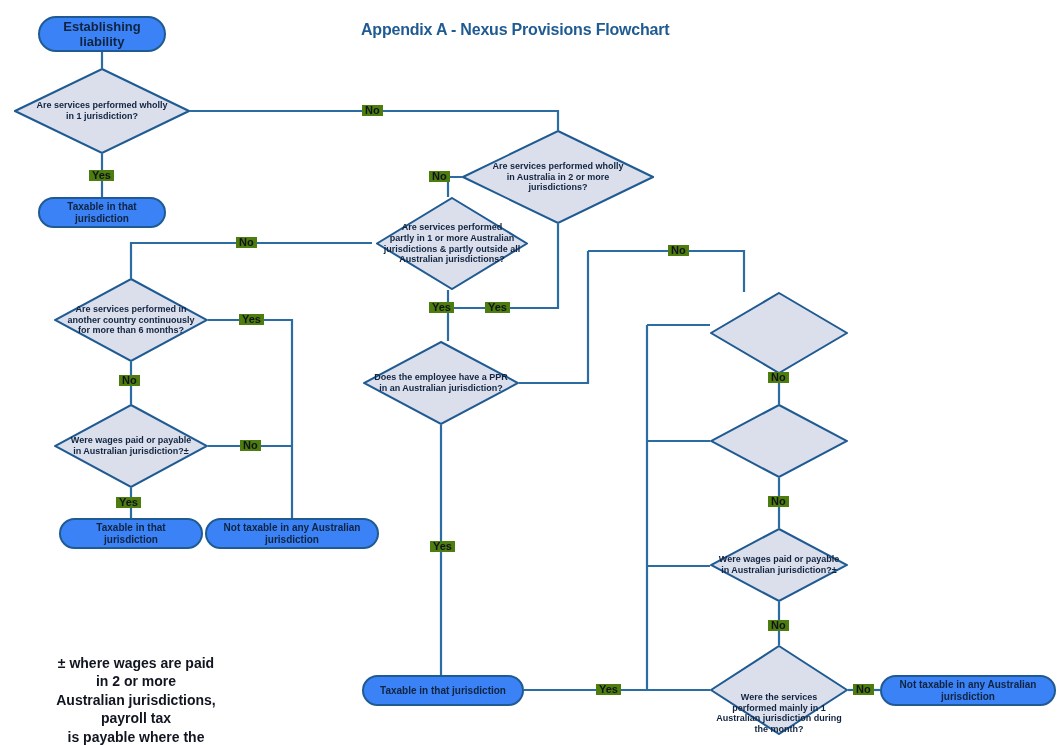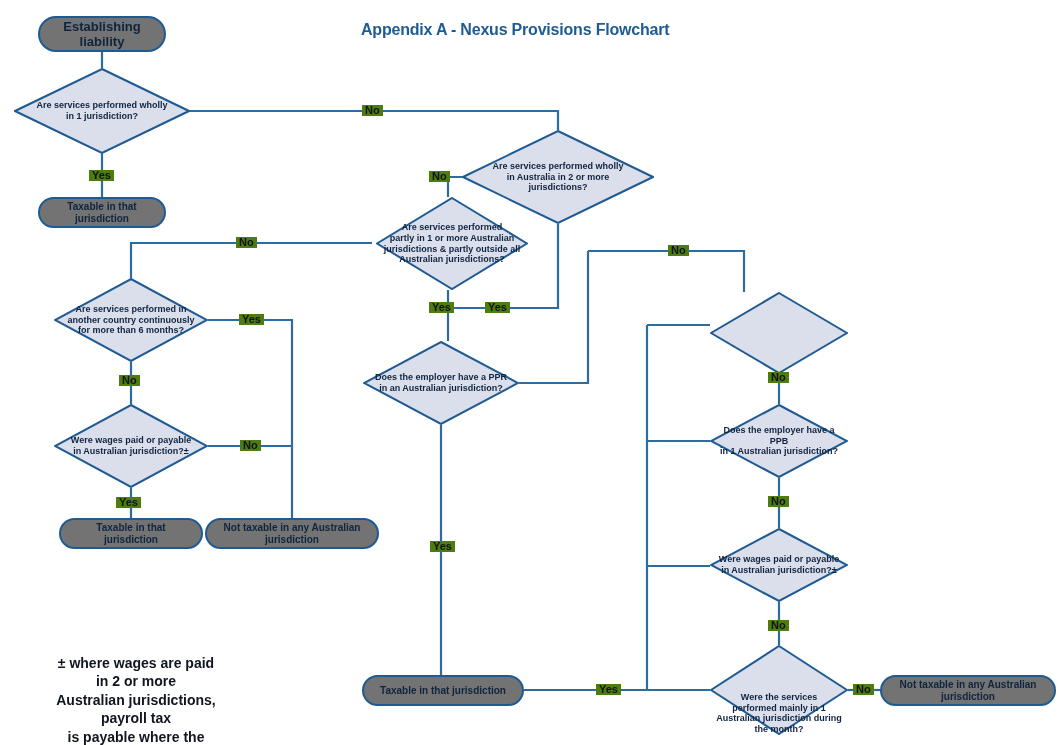--- a/index.html
+++ b/index.html
@@ -34,21 +34,21 @@
     align-items: center;
     justify-content: center;
     text-align: center;
     color: #10243f;
     font-weight: bold;
     line-height: 1.18;
     z-index: 3;
   }
   
   .term {
-    background: #737373;
+    background: #3b82f6;
     border: 2px solid #1f5b92;
     border-radius: 999px;
     font-size: 10px;
     padding: 4px 10px;
   }
   .term.title-term {
     font-size: 13px;
   }
   
   .diamond {
@@ -219,36 +219,34 @@
   </div>
 
   <div class="node term" style="left:205px; top:518px; width:174px; height:31px;">
     <span>Not taxable in any Australian jurisdiction</span>
   </div>
 
   <div class="node diamond" style="left:363px; top:341px; width:156px; height:84px;">
     <svg class="dshape" viewBox="0 0 156 84" preserveAspectRatio="none">
       <polygon points="78,1 155,42 78,83 1,42" fill="#dbdfec" stroke="#1f5b92" stroke-width="2"></polygon>
     </svg>
-    <span class="dlabel">Does the employer have a PPR
+    <span class="dlabel">Does the employee have a PPR
 in an Australian jurisdiction?</span>
   </div>
 
   <div class="node diamond" style="left:710px; top:292px; width:138px; height:82px;">
     <svg class="dshape" viewBox="0 0 138 82" preserveAspectRatio="none">
       <polygon points="69,1 137,41 69,81 1,41" fill="#dbdfec" stroke="#1f5b92" stroke-width="2"></polygon>
     </svg>
   </div>
 
   <div class="node diamond" style="left:710px; top:404px; width:138px; height:74px;">
     <svg class="dshape" viewBox="0 0 138 74" preserveAspectRatio="none">
       <polygon points="69,1 137,37 69,73 1,37" fill="#dbdfec" stroke="#1f5b92" stroke-width="2"></polygon>
     </svg>
-    <span class="dlabel">Does the employer have a PPB
-in 1 Australian jurisdiction?</span>
   </div>
 
   <div class="node diamond" style="left:710px; top:528px; width:138px; height:74px;">
     <svg class="dshape" viewBox="0 0 138 74" preserveAspectRatio="none">
       <polygon points="69,1 137,37 69,73 1,37" fill="#dbdfec" stroke="#1f5b92" stroke-width="2"></polygon>
     </svg>
     <span class="dlabel">Were wages paid or payable
 in Australian jurisdiction?±</span>
   </div>
 

